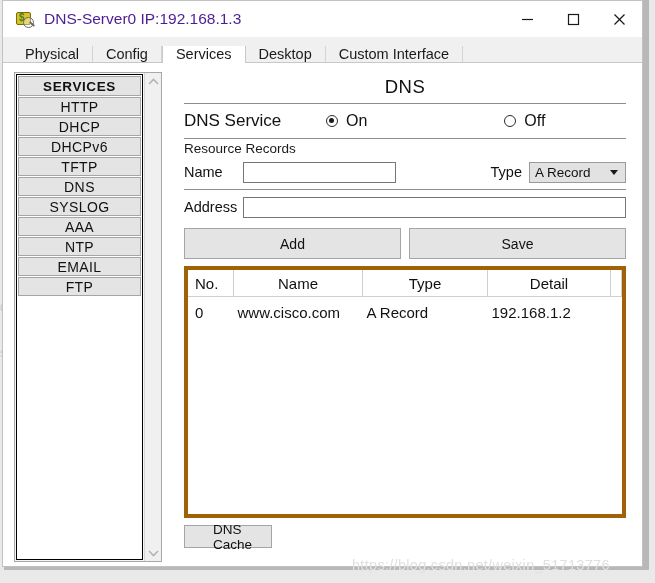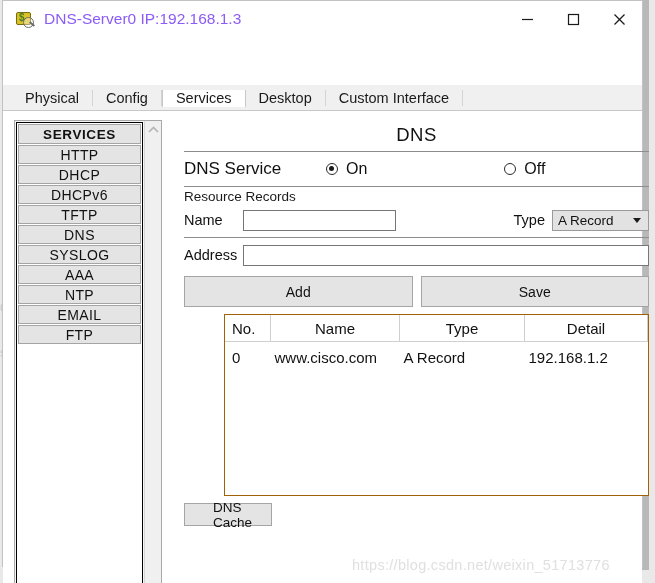--- a/index.html
+++ b/index.html
@@ -89,21 +89,21 @@
   .app-icon .handle {
     position: absolute;
     left: 14px; top: 14px;
     width: 6px; height: 2px;
     background: #6c6c6c;
     transform: rotate(40deg);
   }
   .title-text {
     margin-left: 9px;
     font-size: 15.5px;
-    color: #8b5cf6;
+    color: #4c1d95;
     white-space: nowrap;
   }
   .win-controls {
     position: absolute;
     right: 0;
     top: 0;
     height: 36px;
     display: flex;
     align-items: center;
   }
@@ -122,24 +122,23 @@
   }
   .win-btn svg { display: block; }
 
   
   .tabbar {
     flex: 0 0 26px;
     height: 26px;
     background: #f0f0f0;
     border-bottom: 1px solid #c8c8c8;
     display: flex;
-    align-items: center;
+    align-items: flex-end;
     padding-left: 9px;
     box-sizing: border-box;
-    margin-top: 48px;
   }
   .tab {
     display: flex;
     align-items: center;
     justify-content: center;
     padding: 0 13px;
     font-size: 14.5px;
     color: #1a1a1a;
     background: #f0f0f0;
     border-right: 1px solid #d4d4d4;
@@ -352,26 +351,25 @@
     box-sizing: border-box;
     font-size: 14px;
     color: #111111;
     display: flex;
     align-items: center;
     justify-content: center;
     font-family: "Liberation Sans", sans-serif;
   }
   .table-box {
     margin-top: 7px;
-    border: 1px solid #a16207;
-    background: #ffffff;
-    height: 182px;
+    border: 4px solid #a16207;
+    background: #ffffff;
+    height: 252px;
     box-sizing: border-box;
     overflow: hidden;
-    margin-left: 40px;
   }
   table.rr {
     width: 100%;
     border-collapse: collapse;
     table-layout: fixed;
   }
   table.rr th {
     font-weight: normal;
     font-size: 15px;
     color: #111111;

